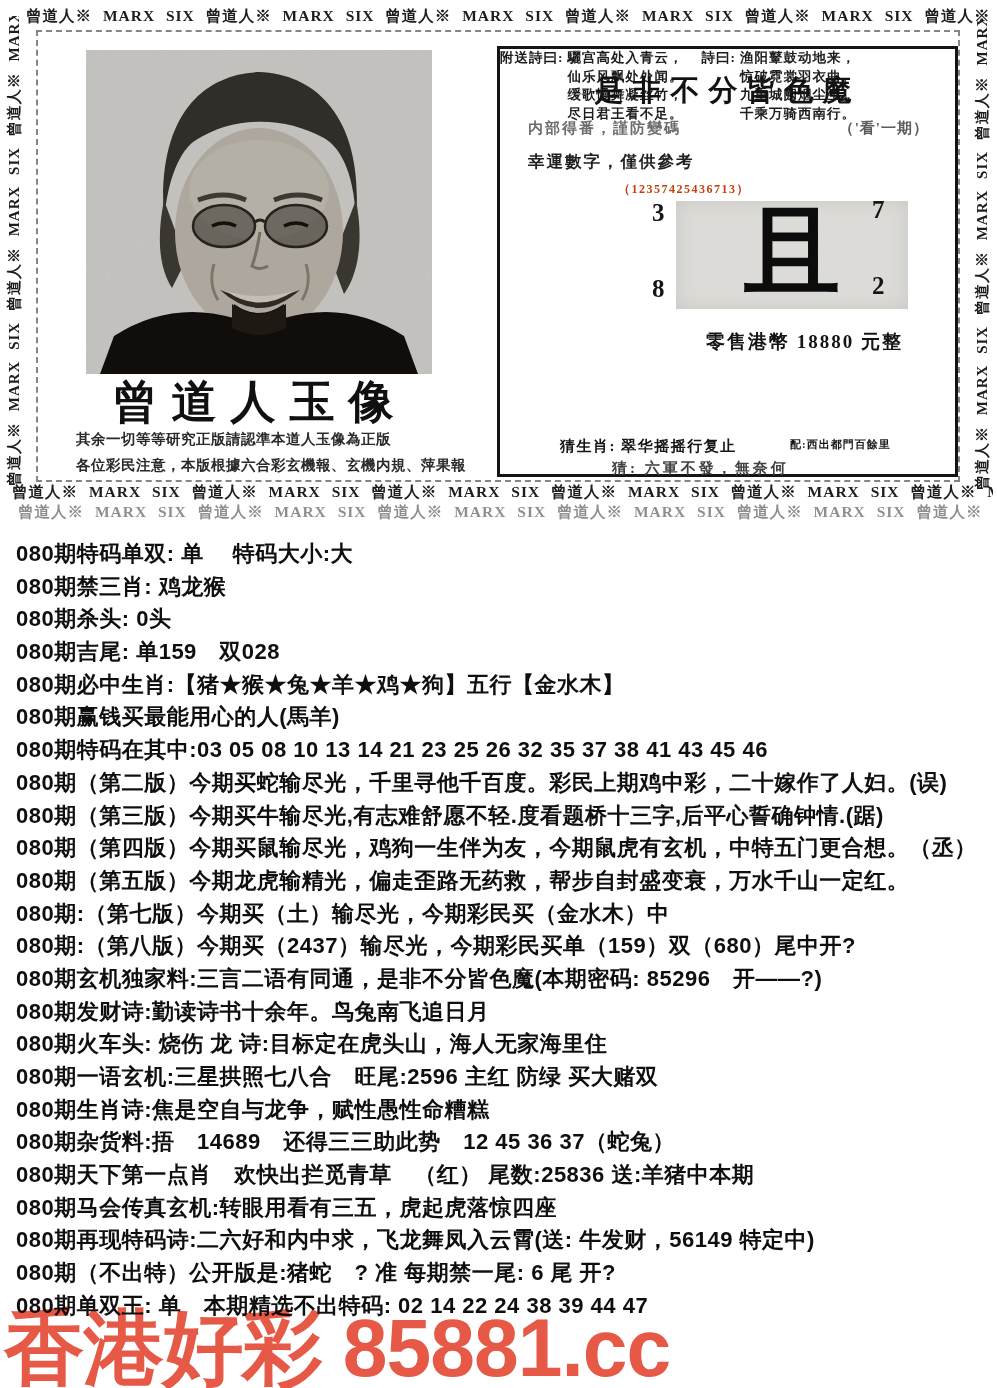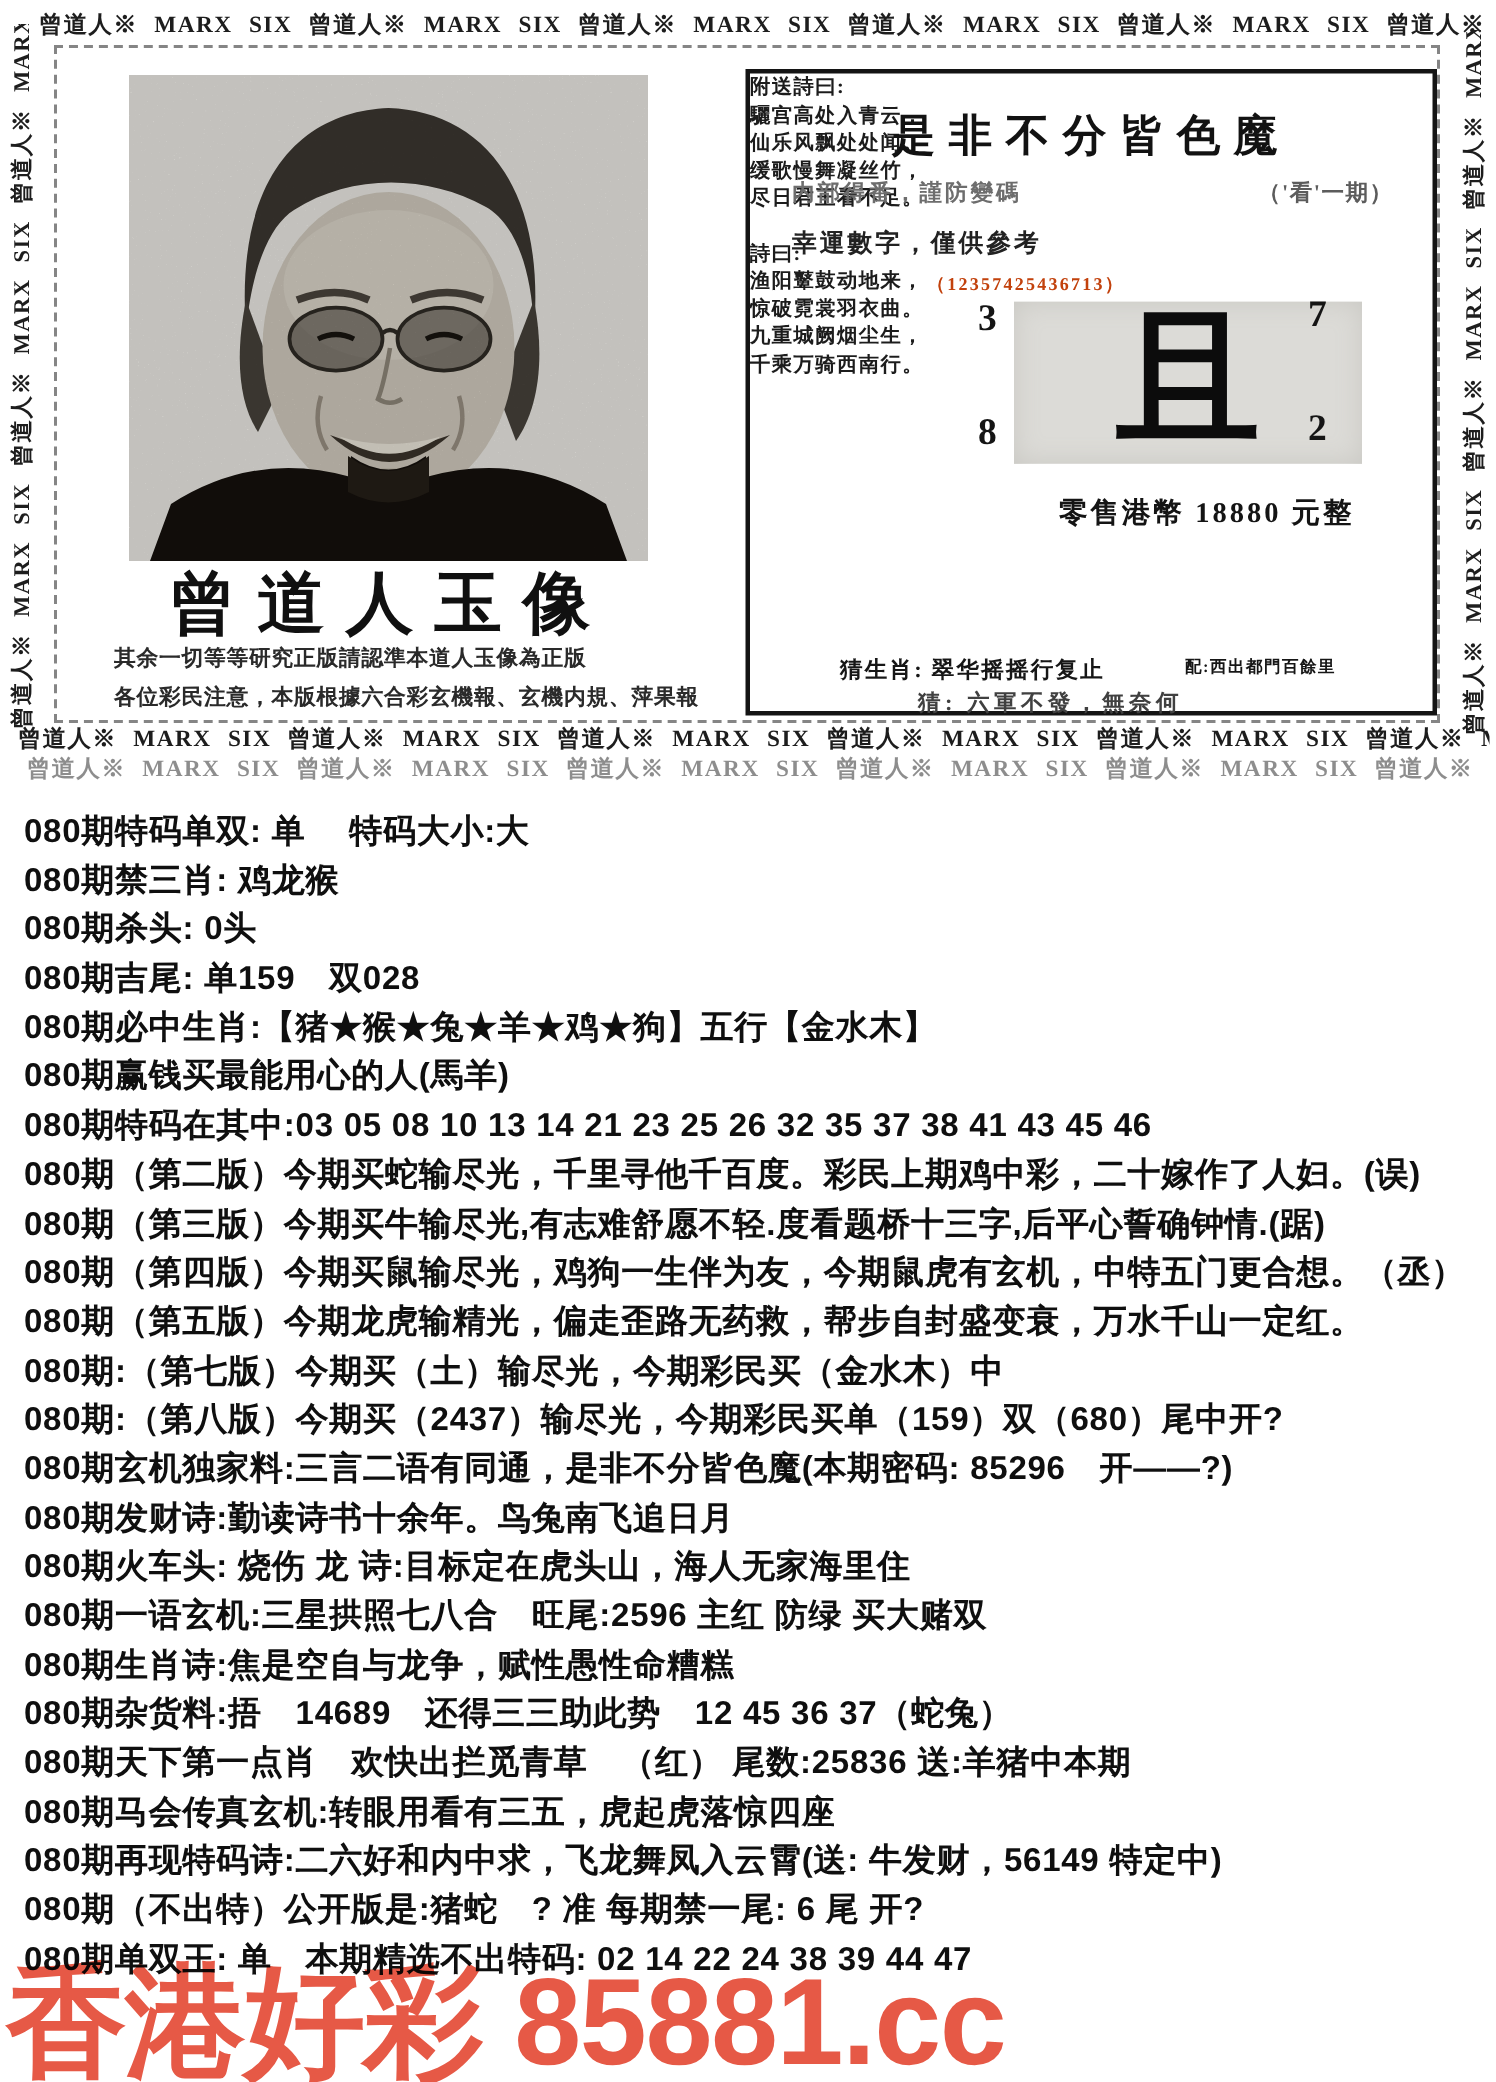--- a/index.html
+++ b/index.html
@@ -23,21 +23,21 @@
   .photo{position:absolute;left:86px;top:50px;width:346px;height:324px;}
   .caption{position:absolute;left:50px;top:372px;width:420px;text-align:center;
            font-family:"Liberation Serif",serif;font-size:45px;font-weight:700;
            letter-spacing:14px;color:#101010;}
   .caption-notes{position:absolute;left:76px;top:426px;width:420px;
                  font-family:"Liberation Serif",serif;font-size:14.5px;font-weight:600;
                  line-height:1.8;color:#2a2a2a;letter-spacing:.5px;}
   
   .panel{position:absolute;left:497px;top:46px;width:455px;height:425px;
          border:3px solid #141414;background:#fff;}
-  .panel *{position:absolute;flex-direction:column;}
+  .panel *{position:absolute;}
   .p-title{top:22px;left:0;width:100%;text-align:center;font-family:"Liberation Serif",serif;
            font-size:29px;font-weight:700;letter-spacing:9px;color:#121212;}
   .p-sub-left{top:70px;left:28px;font-family:"Liberation Serif",serif;font-size:15px;
               font-weight:700;color:#6d6d6d;letter-spacing:2px;}
   .p-sub-right{top:70px;right:26px;font-family:"Liberation Serif",serif;font-size:15px;
                font-weight:700;color:#5c5c5c;letter-spacing:1px;}
   .p-lucky-label{top:102px;left:28px;font-family:"Liberation Serif",serif;font-size:16.5px;
                  font-weight:700;letter-spacing:2px;color:#222;}
   .p-lucky-nums{top:132px;left:118px;font-family:"Liberation Serif",serif;font-size:12px;
                 font-weight:700;letter-spacing:1.5px;color:#c2410c;}

